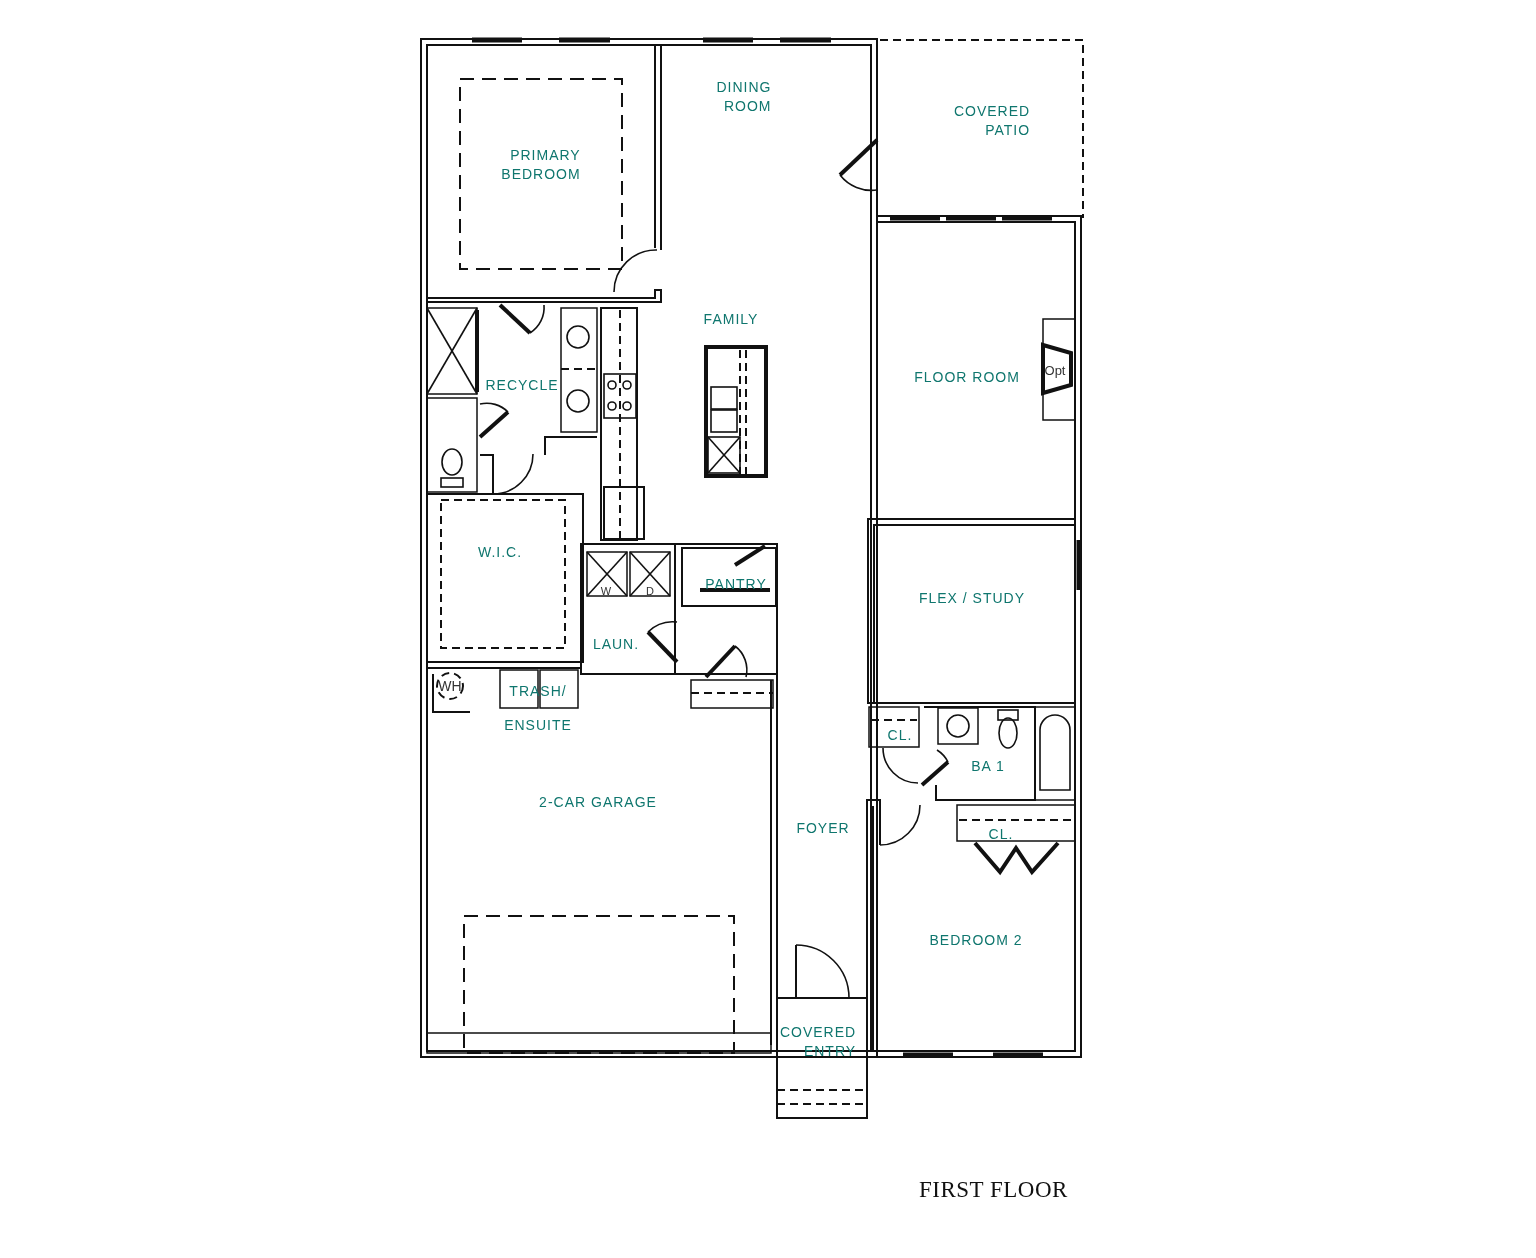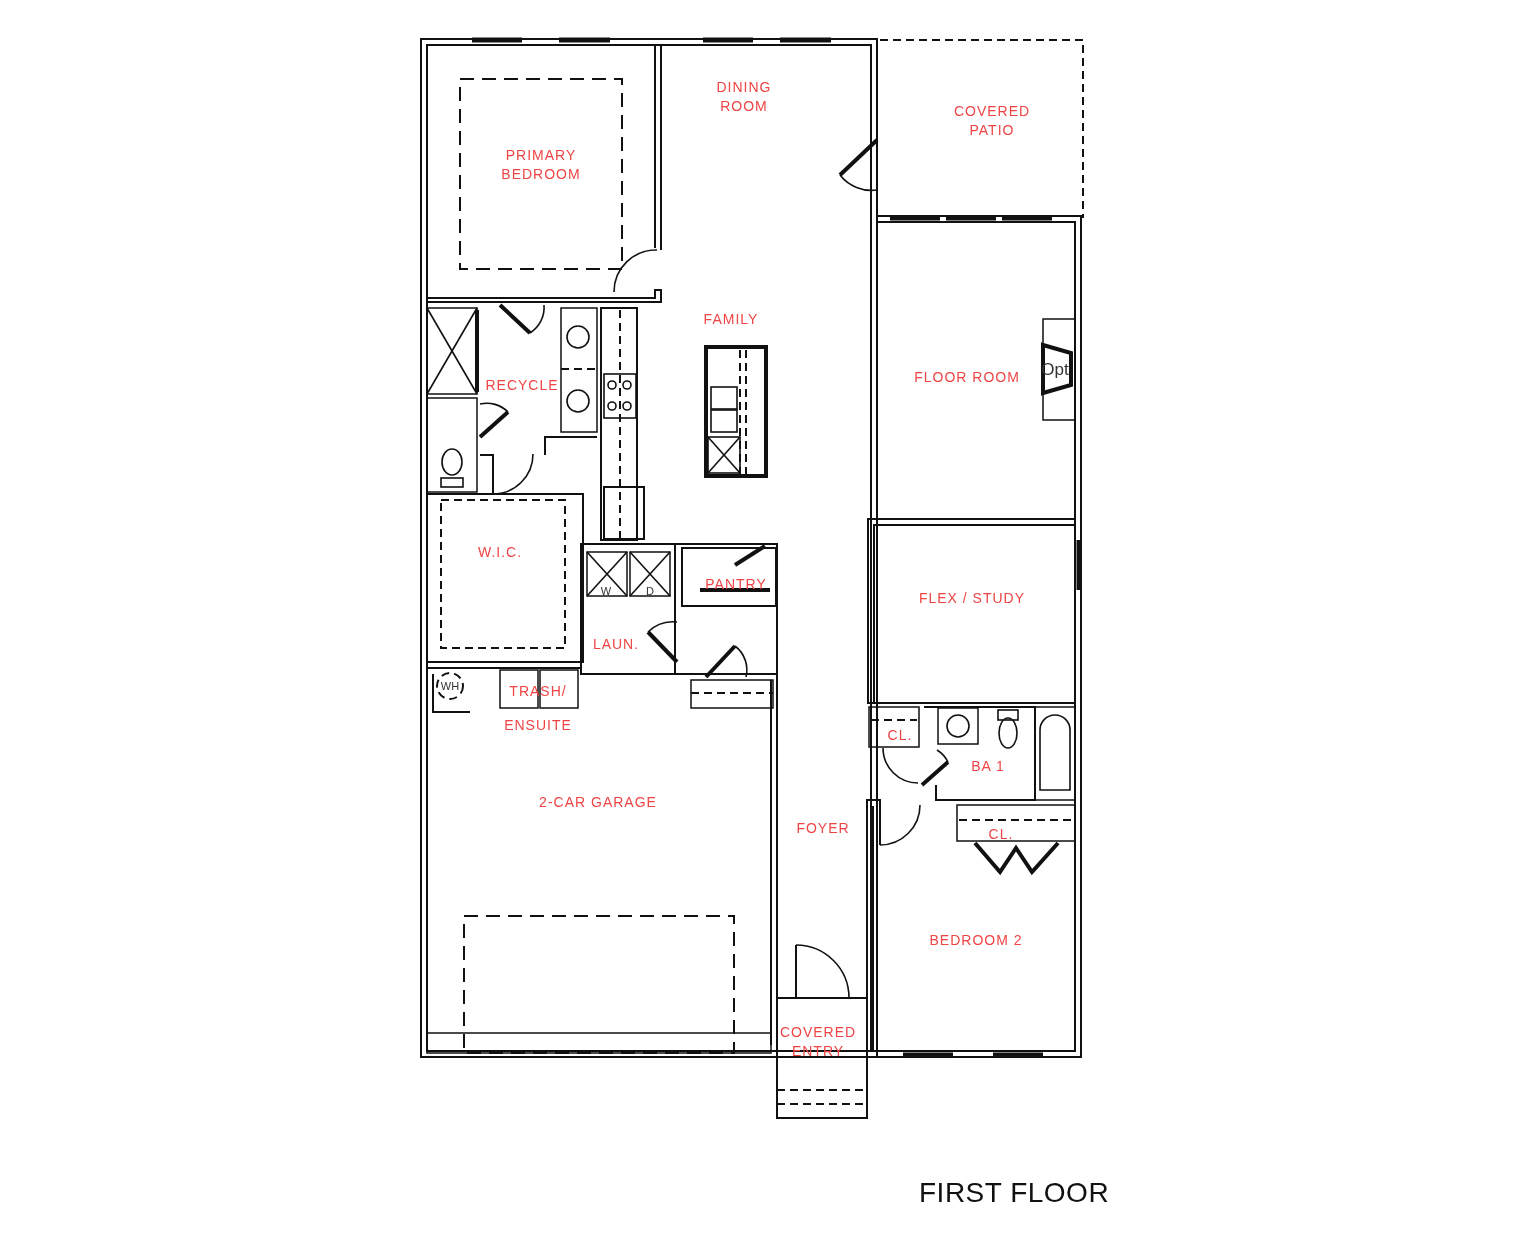--- a/index.html
+++ b/index.html
@@ -5,23 +5,23 @@
   html, body { margin: 0; padding: 0; background: #ffffff; }
   body { width: 1536px; height: 1258px; position: relative; overflow: hidden; font-family: "Liberation Sans", "DejaVu Sans", sans-serif; }
   #plan { position: absolute; left: 0; top: 0; width: 1536px; height: 1258px; }
   .wall { fill: none; stroke: #111; stroke-width: 2; }
   .wall-thin { fill: none; stroke: #111; stroke-width: 1.5; }
   .heavy { fill: none; stroke: #111; stroke-width: 4; }
   .dash { fill: none; stroke: #111; stroke-width: 2; stroke-dasharray: 14 8; }
   .dash-sm { fill: none; stroke: #111; stroke-width: 2; stroke-dasharray: 8 5; }
   .win { fill: none; stroke: #111; stroke-width: 5; }
   .fix { fill: none; stroke: #111; stroke-width: 1.6; }
-  .room-label { position: absolute; font-size: 14px; color: #ef4444; letter-spacing: 1px; text-align: center; line-height: 19px; white-space: pre-line; transform: translate(-50%, -50%); }
+  .room-label { position: absolute; font-size: 14px; color: #0f766e; letter-spacing: 1px; text-align: right; line-height: 19px; white-space: pre-line; transform: translate(-50%, -50%); }
   .small-label { position: absolute; font-size: 11px; color: #333; text-align: center; transform: translate(-50%, -50%); }
-  .floor-title { position: absolute; font-size: 28px; color: #111; letter-spacing: 0.5px; }
+  .floor-title { position: absolute; font-size: 23px; color: #111; letter-spacing: 0.5px; font-family: Liberation Serif, serif; }
 </style>
 </head>
 <body>
 
 <svg id="plan" viewBox="0 0 1536 1258" xmlns="http://www.w3.org/2000/svg">
 
   <g>
 
     <rect class="wall" x="421" y="39" width="456" height="1018"></rect>
     <rect class="wall" x="427" y="45" width="444" height="1006"></rect>
@@ -189,28 +189,28 @@
 
 <div class="room-label" style="left:541px;top:165px">PRIMARY
 BEDROOM</div>
 <div class="room-label" style="left:744px;top:97px">DINING
 ROOM</div>
 <div class="room-label" style="left:992px;top:121px">COVERED
 PATIO</div>
 <div class="room-label" style="left:731px;top:319px">FAMILY</div>
 <div class="room-label" style="left:522px;top:385px">RECYCLE</div>
 <div class="room-label" style="left:967px;top:377px">FLOOR ROOM</div>
-<div class="small-label" style="left:1055px;top:370px;font-size:17px">Opt</div>
+<div class="small-label" style="left:1055px;top:370px;font-size:13px">Opt</div>
 <div class="room-label" style="left:500px;top:552px">W.I.C.</div>
 <div class="room-label" style="left:736px;top:584px">PANTRY</div>
 <div class="small-label" style="left:606px;top:591px">W</div>
 <div class="small-label" style="left:650px;top:591px">D</div>
 <div class="room-label" style="left:616px;top:644px">LAUN.</div>
 <div class="room-label" style="left:972px;top:598px">FLEX / STUDY</div>
-<div class="small-label" style="left:450px;top:686px;font-size:11px">WH</div>
+<div class="small-label" style="left:450px;top:686px;font-size:14px">WH</div>
 <div class="room-label" style="left:538px;top:691px">TRASH/</div>
 <div class="room-label" style="left:538px;top:725px">ENSUITE</div>
 <div class="room-label" style="left:900px;top:735px">CL.</div>
 <div class="room-label" style="left:988px;top:766px">BA 1</div>
 <div class="room-label" style="left:598px;top:802px">2-CAR GARAGE</div>
 <div class="room-label" style="left:823px;top:828px">FOYER</div>
 <div class="room-label" style="left:1001px;top:834px">CL.</div>
 <div class="room-label" style="left:976px;top:940px">BEDROOM 2</div>
 <div class="room-label" style="left:818px;top:1042px">COVERED
 ENTRY</div>

